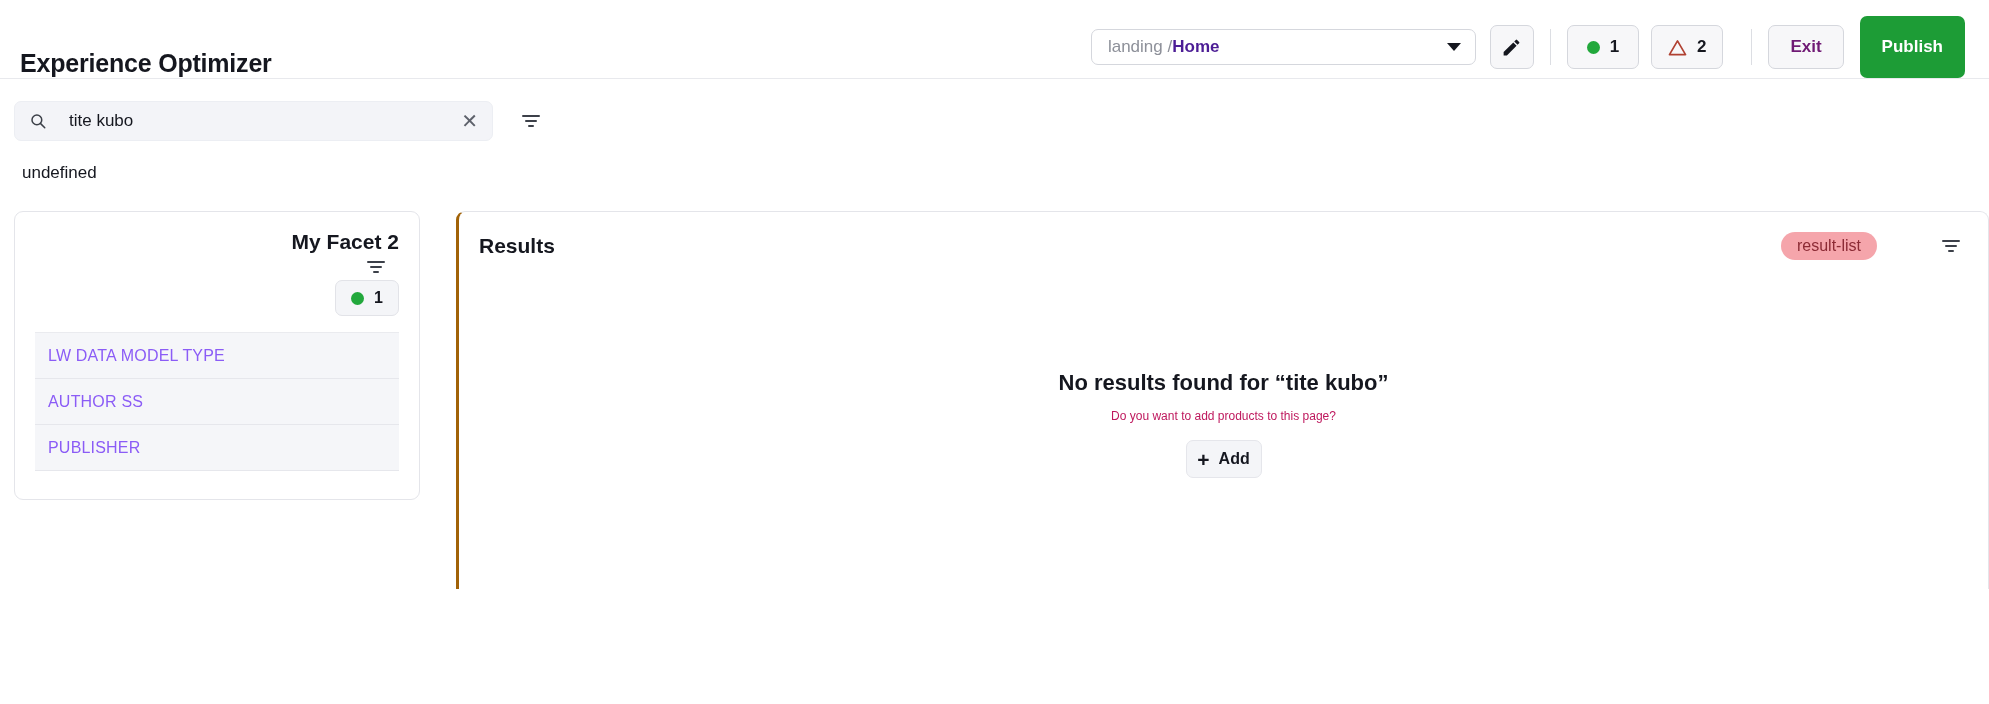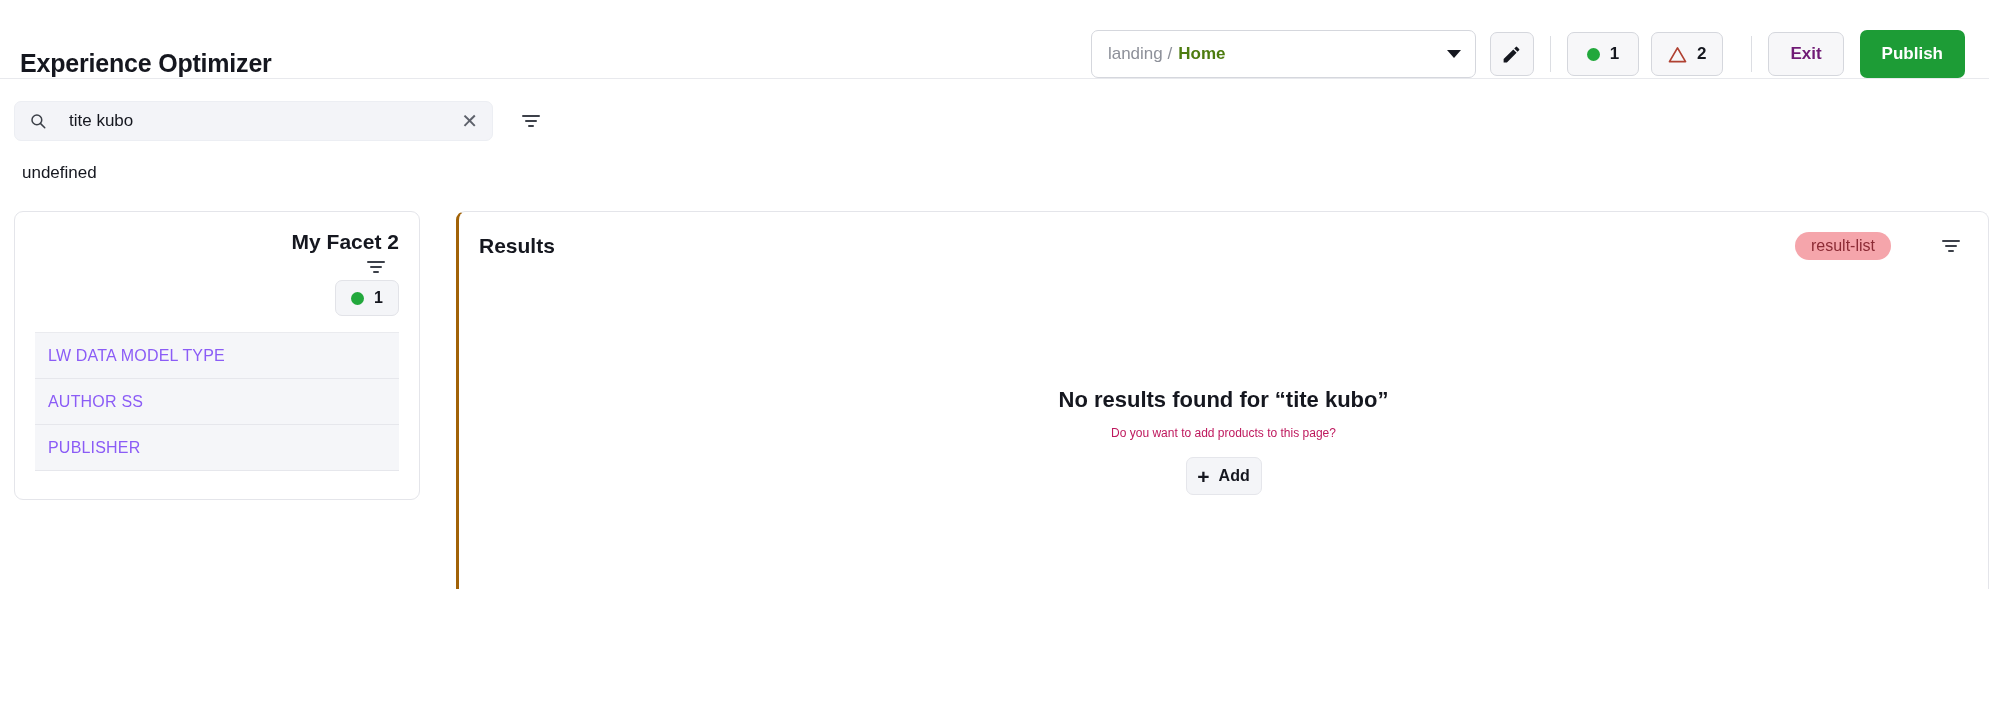--- a/index.html
+++ b/index.html
@@ -30,31 +30,31 @@
   }
   .topbar-right {
     margin-left: auto;
     display: flex;
     align-items: center;
     gap: 0;
   }
 
   .page-select {
     width: 385px;
-    height: 48px;
+    height: 36px;
     border: 1px solid #d5d7dd;
     border-radius: 7px;
     background: #fff;
     display: flex;
     align-items: center;
     padding: 0 14px 0 16px;
     font-size: 17px;
   }
   .page-select .scope { color: #8d9099; font-weight: normal; }
-  .page-select .pagename { color: #4d7c0f; font-weight: bold; margin-left: 6px; }
+  .page-select .pagename { color: #4c1d95; font-weight: bold; }
   .caret {
     margin-left: auto;
     width: 0; height: 0;
     border-left: 7px solid transparent;
     border-right: 7px solid transparent;
     border-top: 8px solid #15171f;
   }
 
   .icon-btn {
     width: 44px; height: 44px;
@@ -95,21 +95,21 @@
     border: 1px solid #d5d7dd;
     border-radius: 7px;
     background: #f7f7f9;
     display: flex; align-items: center; justify-content: center;
     padding: 0 21px;
     font-size: 17px;
     font-weight: bold;
     color: #701a75;
   }
   .publish-btn {
-    height: 48px;
+    height: 62px;
     border: none;
     border-radius: 7px;
     background: #1d9c36;
     color: #fff;
     display: flex; align-items: center; justify-content: center;
     padding: 0 22px;
     font-size: 17px;
     font-weight: bold;
     margin-left: 16px;
   }
@@ -224,34 +224,34 @@
   }
   .results-title {
     font-size: 21px;
     font-weight: bold;
     color: #15171f;
   }
   .results-head-right {
     margin-left: auto;
     display: flex;
     align-items: center;
-    gap: 22px;
+    gap: 36px;
   }
   .tag-pill {
     background: #f5a5ab;
     color: #8c2b35;
     border-radius: 999px;
     padding: 5px 16px;
     font-size: 16px;
   }
 
   .empty-state {
     position: absolute;
     left: 0; right: 0;
-    top: 175px;
+    top: 158px;
     text-align: center;
   }
   .empty-title {
     font-size: 22px;
     font-weight: bold;
     color: #15171f;
   }
   .empty-sub {
     font-size: 12px;
     color: #be185d;

